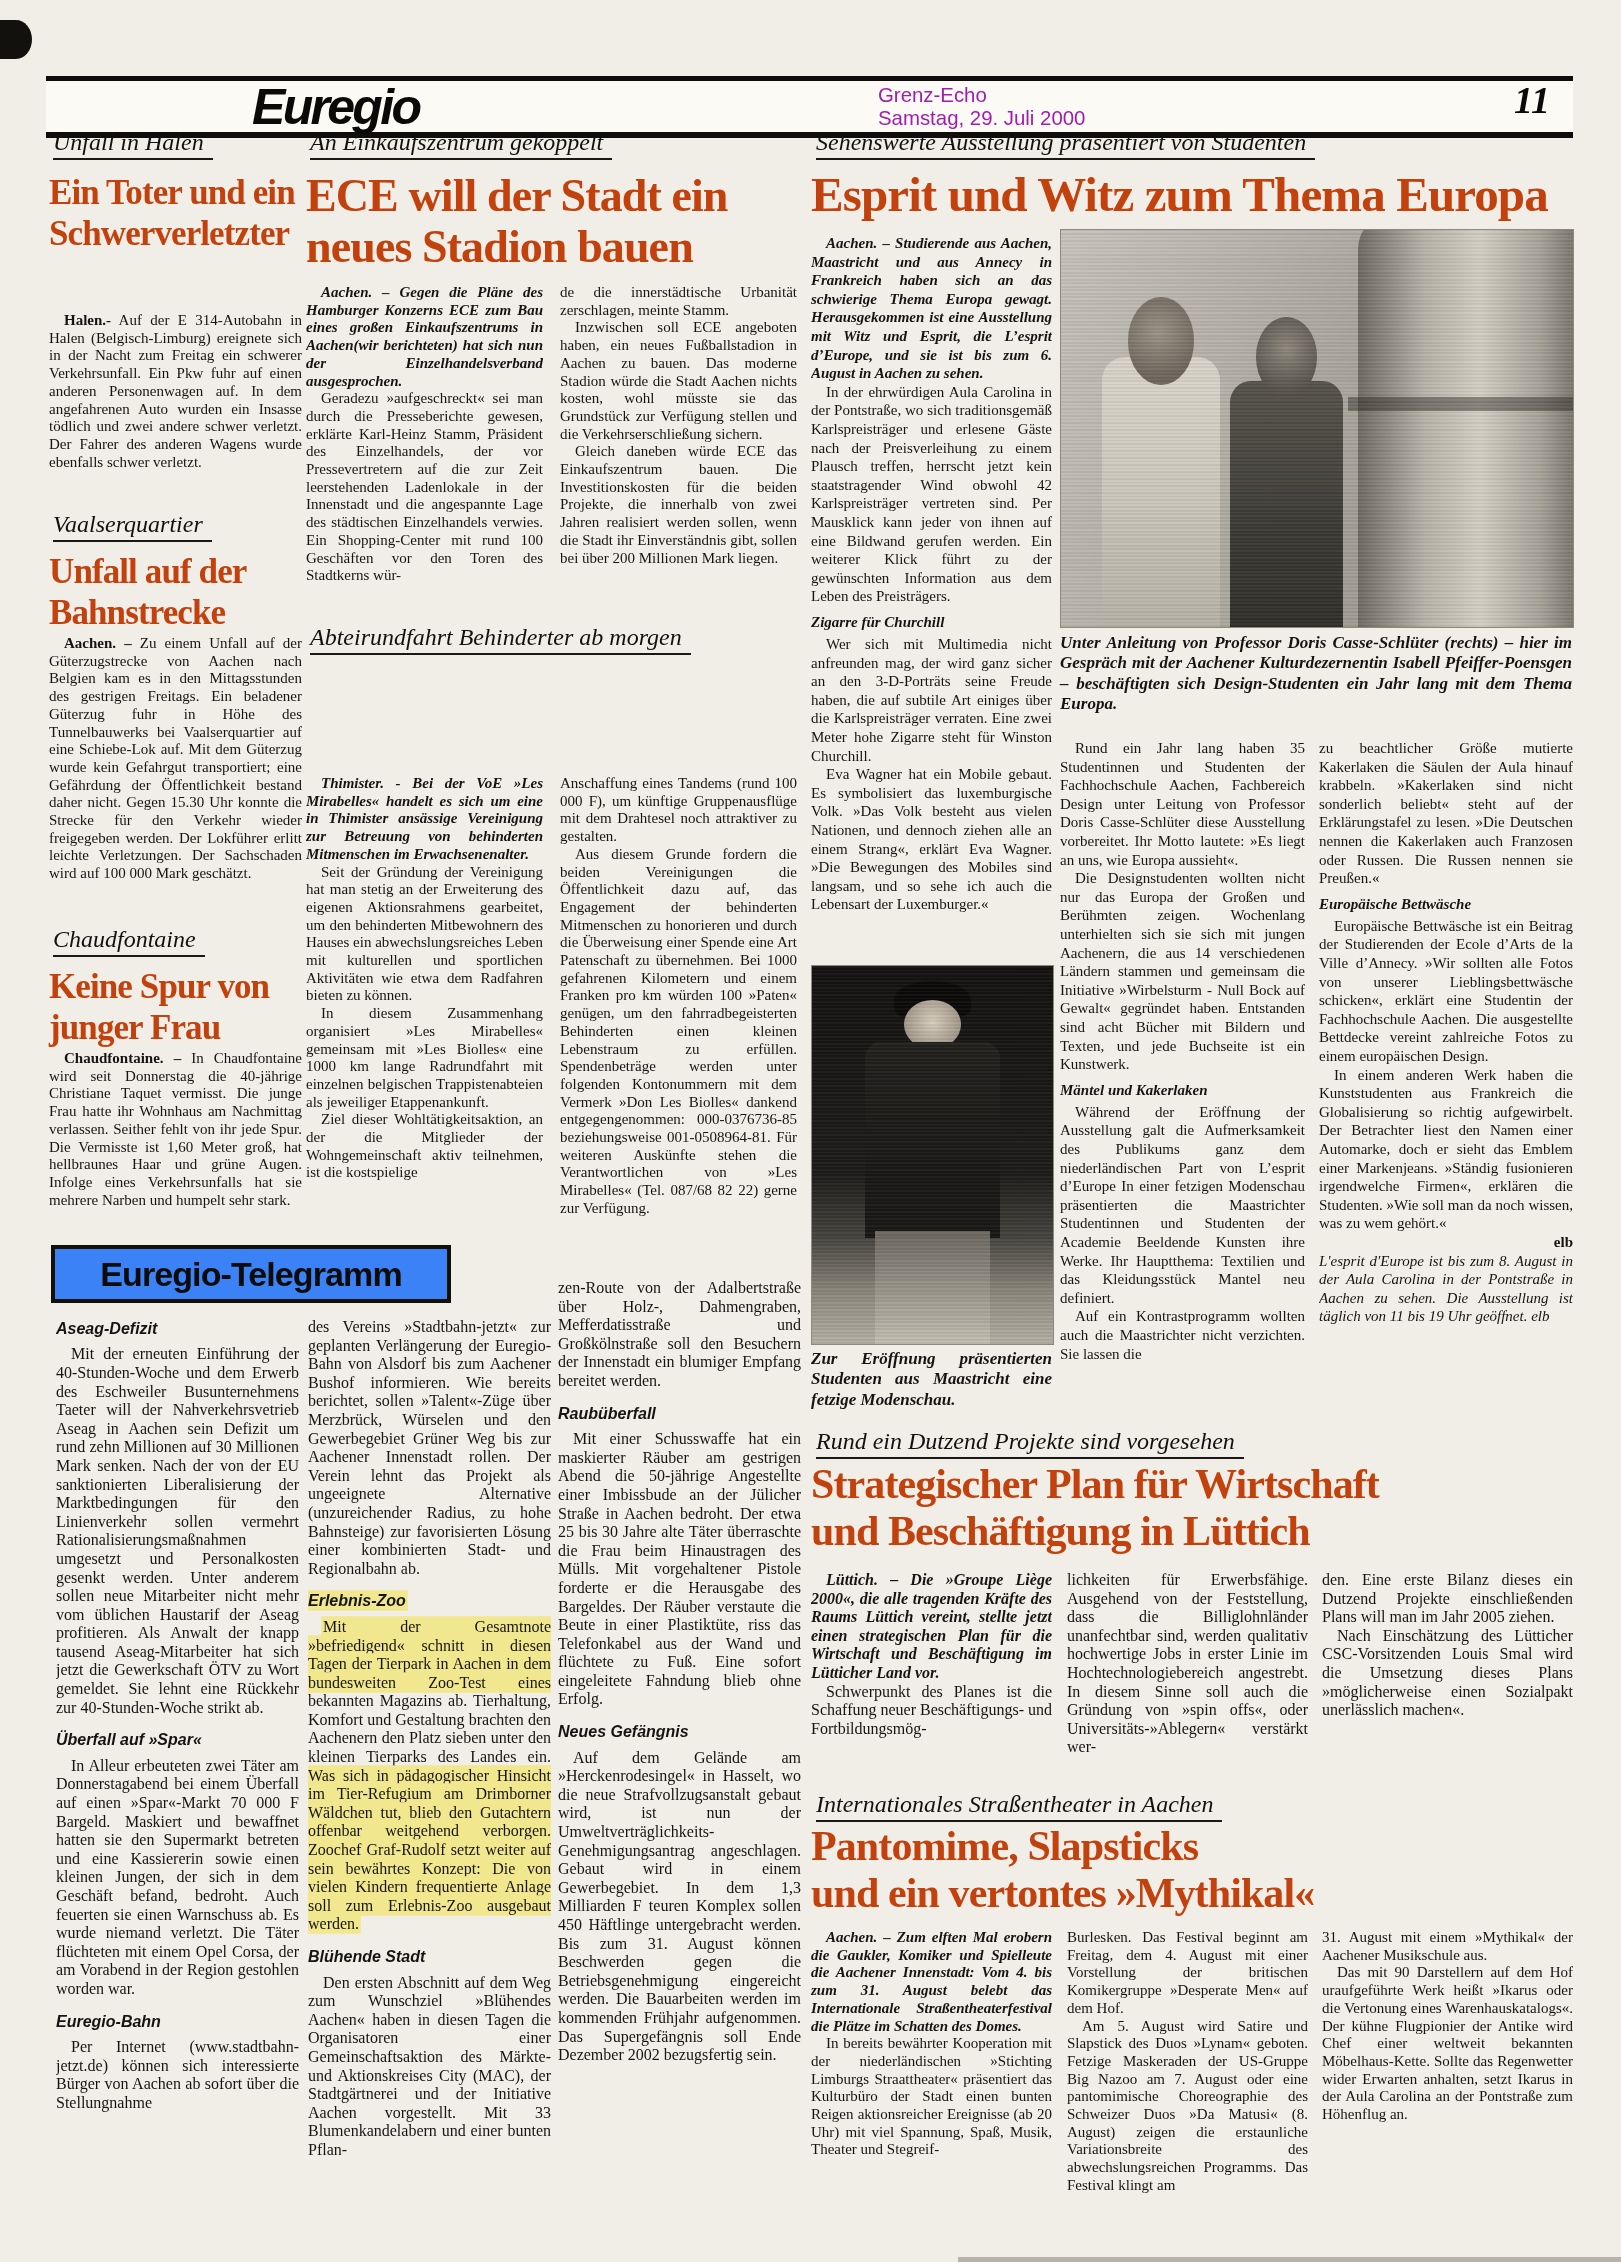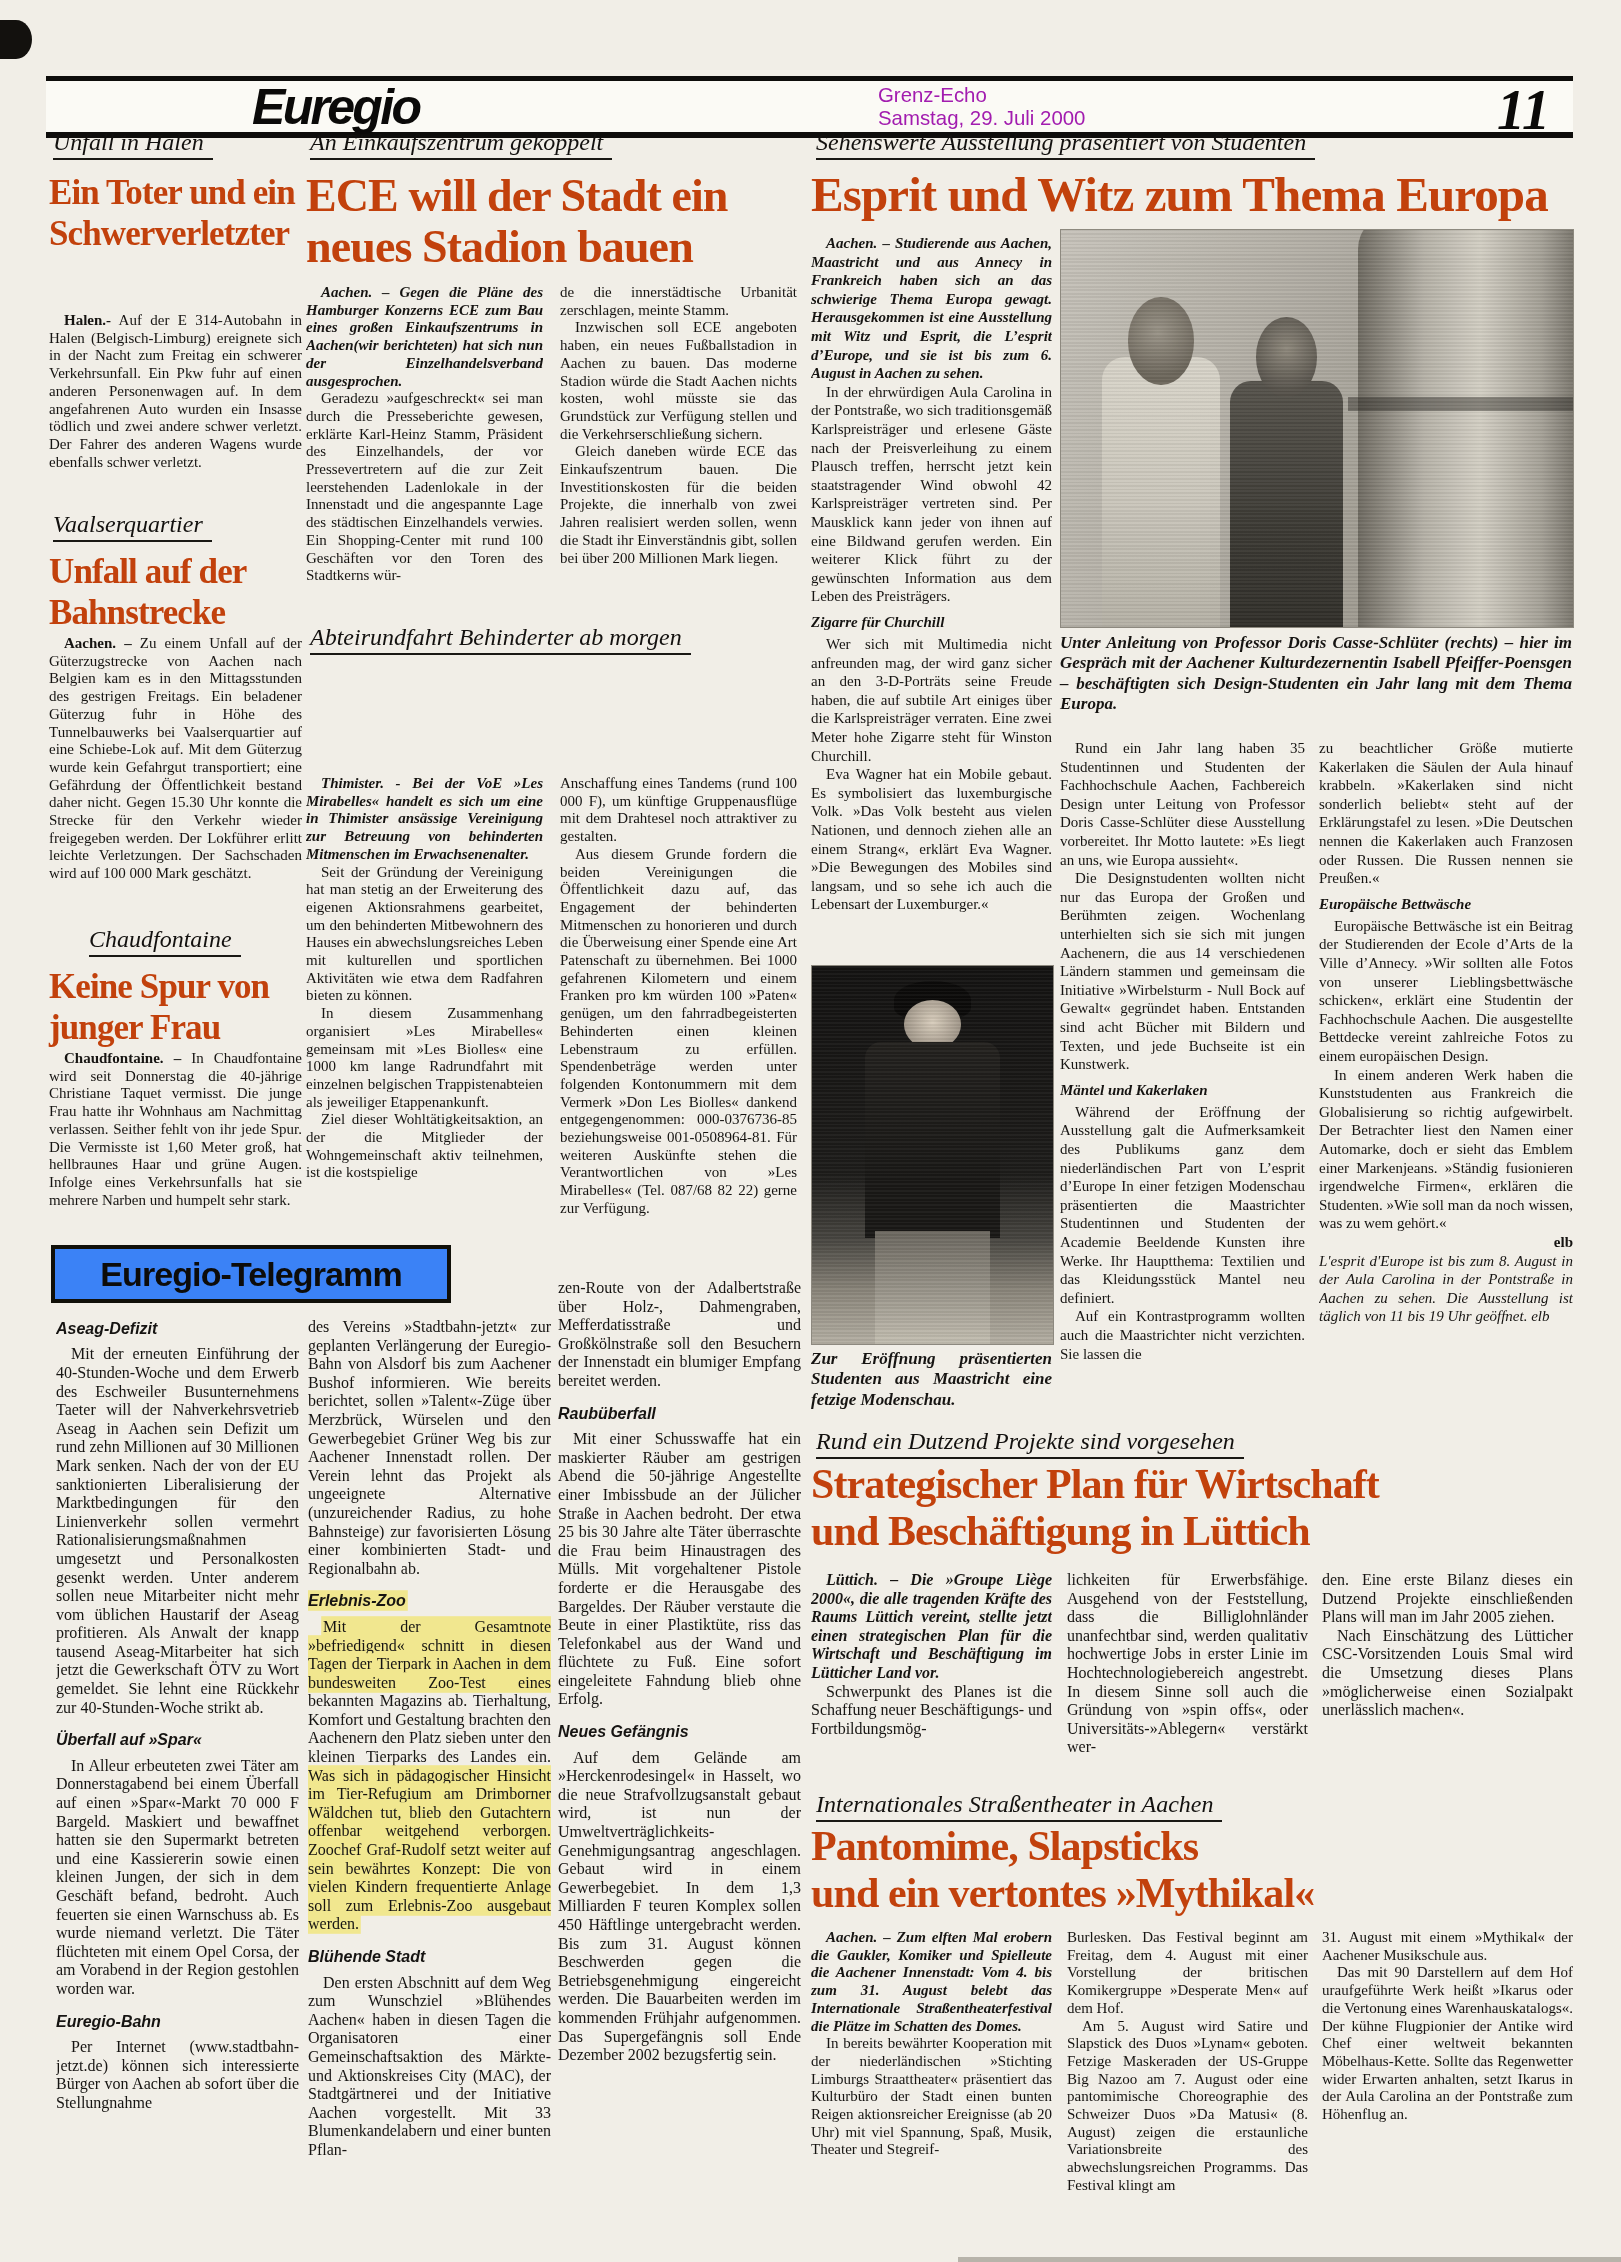--- a/index.html
+++ b/index.html
@@ -6,21 +6,21 @@
   .page{position:relative;width:1622px;height:2263px;background:#f1eee7;overflow:hidden;
         color:#161412;font-family:"Liberation Serif",serif;}
   
   .masthead{position:absolute;left:46px;top:76px;width:1527px;height:51px;
             background:#fbfaf5;border-top:5.3px solid #0e0d0b;border-bottom:6.2px solid #0e0d0b;}
   .logo{position:absolute;left:206px;top:-3.5px;font-family:"Liberation Sans",sans-serif;
         font-weight:bold;font-style:italic;font-size:50px;letter-spacing:-2.7px;color:#0b0a09;}
   .paper-info{position:absolute;left:832px;top:2.7px;font-family:"Liberation Sans",sans-serif;
         font-size:20.4px;line-height:23px;color:#a21caf;}
   .page-num{position:absolute;right:23px;top:-3.5px;font-weight:bold;font-style:italic;
-        font-size:56px;color:#0b0a09;}
+        font-size:38px;color:#0b0a09;}
   
   .kicker{position:absolute;font-style:italic;font-size:24px;line-height:26.6px;color:#13110f;
           border-bottom:2.7px solid #1a1814;padding:0 8.9px 2.7px 0;white-space:nowrap;}
   .headline{position:absolute;font-weight:bold;color:#c2410c;letter-spacing:-0.9px;}
   .h-small{font-size:35px;line-height:41px;}
   .h-mid{font-size:46px;line-height:51px;}
   .h-big{font-size:49px;line-height:53px;white-space:nowrap;}
   .h-plan{font-size:42px;line-height:47px;}
   
   .colbox{position:absolute;overflow:hidden;text-align:justify;}
@@ -95,21 +95,21 @@
   <div class="colbox t17" style="left:49px;top:312px;width:253px;height:188px;">
     <p><span class="dl">Halen.-</span><span> Auf der E 314-Autobahn in Halen (Belgisch-Limburg) ereignete sich in der Nacht zum Freitag ein schwerer Verkehrsunfall. Ein Pkw fuhr auf einen anderen Personenwagen auf. In dem angefahrenen Auto wurden ein Insasse tödlich und zwei andere schwer verletzt. Der Fahrer des anderen Wagens wurde ebenfalls schwer verletzt.</span></p>
   </div>
 
   <div class="kicker" style="left:53px;top:511px;">Vaalserquartier</div>
   <div class="headline h-small" style="left:49px;top:551px;width:250px;">Unfall auf der Bahnstrecke</div>
   <div class="colbox t17" style="left:49px;top:635px;width:253px;height:287px;">
     <p><span class="dl">Aachen. –</span><span> Zu einem Unfall auf der Güterzugstrecke von Aachen nach Belgien kam es in den Mittagsstunden des gestrigen Freitags. Ein beladener Güterzug fuhr in Höhe des Tunnelbauwerks bei Vaalserquartier auf eine Schiebe-Lok auf. Mit dem Güterzug wurde kein Gefahrgut transportiert; eine Gefährdung der Öffentlichkeit bestand daher nicht. Gegen 15.30 Uhr konnte die Strecke für den Verkehr wieder freigegeben werden. Der Lokführer erlitt leichte Verletzungen. Der Sachschaden wird auf 100 000 Mark geschätzt.</span></p>
   </div>
 
-  <div class="kicker" style="left:53px;top:926px;margin-left:36px;">Chaudfontaine</div>
+  <div class="kicker" style="left:53px;top:926px;">Chaudfontaine</div>
   <div class="headline h-small" style="left:49px;top:966px;width:250px;">Keine Spur von junger Frau</div>
   <div class="colbox t17" style="left:49px;top:1050px;width:253px;height:192px;">
     <p><span class="dl">Chaudfontaine. –</span><span> In Chaudfontaine wird seit Donnerstag die 40-jährige Christiane Taquet vermisst. Die junge Frau hatte ihr Wohnhaus am Nachmittag verlassen. Seither fehlt von ihr jede Spur. Die Vermisste ist 1,60 Meter groß, hat hellbraunes Haar und grüne Augen. Infolge eines Verkehrsunfalls hat sie mehrere Narben und humpelt sehr stark.</span></p>
   </div>
 
   <div class="kicker" style="left:310px;top:129px;">An Einkaufszentrum gekoppelt</div>
   <div class="headline h-mid" style="left:306px;top:170px;width:497px;">
     <div>ECE will der Stadt ein</div>
     <div>neues Stadion bauen</div>
   </div>

